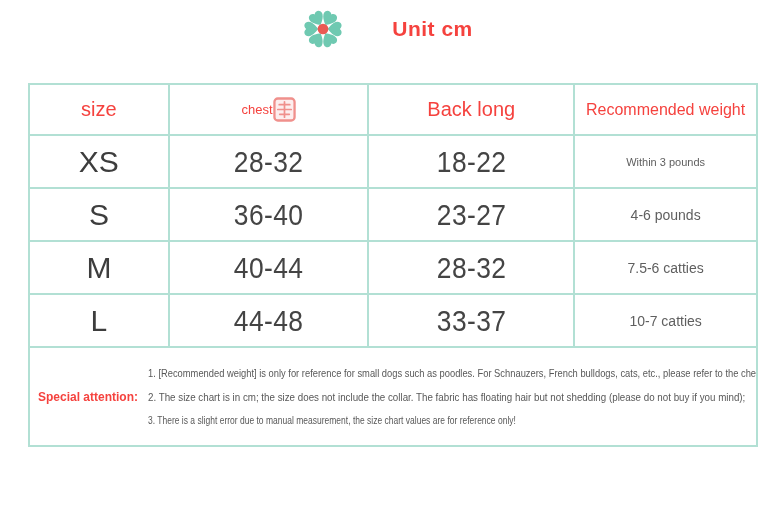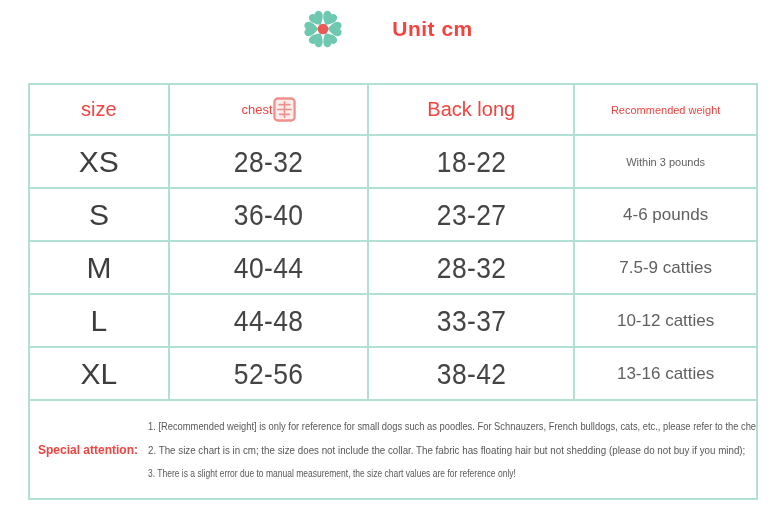--- a/index.html
+++ b/index.html
@@ -42,31 +42,31 @@
   }
   .col-size{width:19.2%;}
   .col-chest{width:27.4%;}
   .col-back{width:28.3%;}
   .col-weight{width:25.1%;}
   .size-table th{height:51px;color:var(--red);font-weight:normal;}
   .size-table td{height:53px;}
   .th-size{font-size:20px;}
   .th-chest{font-size:13px;}
   .th-back{font-size:20px;}
-  .th-weight{font-size:11px;font-weight:bold;}
+  .th-weight{font-size:16px;font-weight:bold;}
   .chest-head{display:flex;align-items:center;justify-content:center;}
   .stamp{width:23px;height:25px;flex:0 0 auto;}
   .cell-size{font-size:30px;color:#3d3d3d;margin-top:48px;}
   .num{
     display:inline-block;
     font-size:30px;color:var(--dark);
     transform:scaleX(0.88);
     letter-spacing:0.5px;
   }
-  .cell-weight{font-size:17px;color:var(--gray);}
+  .cell-weight{font-size:14px;color:var(--gray);}
   tr.row-xs .cell-weight{font-size:11px;margin-top:22px;}
   
   .notes{
     border:2px solid var(--teal-border);border-top:none;
     height:99px;display:flex;align-items:stretch;
   }
   .notes-label{
     width:118px;flex:0 0 auto;
     display:flex;align-items:center;
     padding-left:8px;
@@ -155,33 +155,27 @@
         <tr>
           <td class="cell-size">S</td>
           <td><span class="num">36-40</span></td>
           <td><span class="num">23-27</span></td>
           <td class="cell-weight">4-6 pounds</td>
         </tr>
         <tr>
           <td class="cell-size">M</td>
           <td><span class="num">40-44</span></td>
           <td><span class="num">28-32</span></td>
-          <td class="cell-weight">7.5-9 catties</td>
+          <td class="cell-weight">7.5-6 catties</td>
         </tr>
         <tr>
           <td class="cell-size">L</td>
           <td><span class="num">44-48</span></td>
           <td><span class="num">33-37</span></td>
-          <td class="cell-weight">10-12 catties</td>
-        </tr>
-        <tr>
-          <td class="cell-size">XL</td>
-          <td><span class="num">52-56</span></td>
-          <td><span class="num">38-42</span></td>
-          <td class="cell-weight">13-16 catties</td>
+          <td class="cell-weight">10-7 catties</td>
         </tr>
       </tbody>
     </table>
 
     <div class="notes">
       <div class="notes-label">Special attention:</div>
       <div class="notes-list">
         <div class="note note-1">1. [Recommended weight] is only for reference for small dogs such as poodles. For Schnauzers, French bulldogs, cats, etc., please refer to the chest length;</div>
         <div class="note note-2">2. The size chart is in cm; the size does not include the collar. The fabric has floating hair but not shedding (please do not buy if you mind);</div>
         <div class="note note-3">3. There is a slight error due to manual measurement, the size chart values are for reference only!</div>

